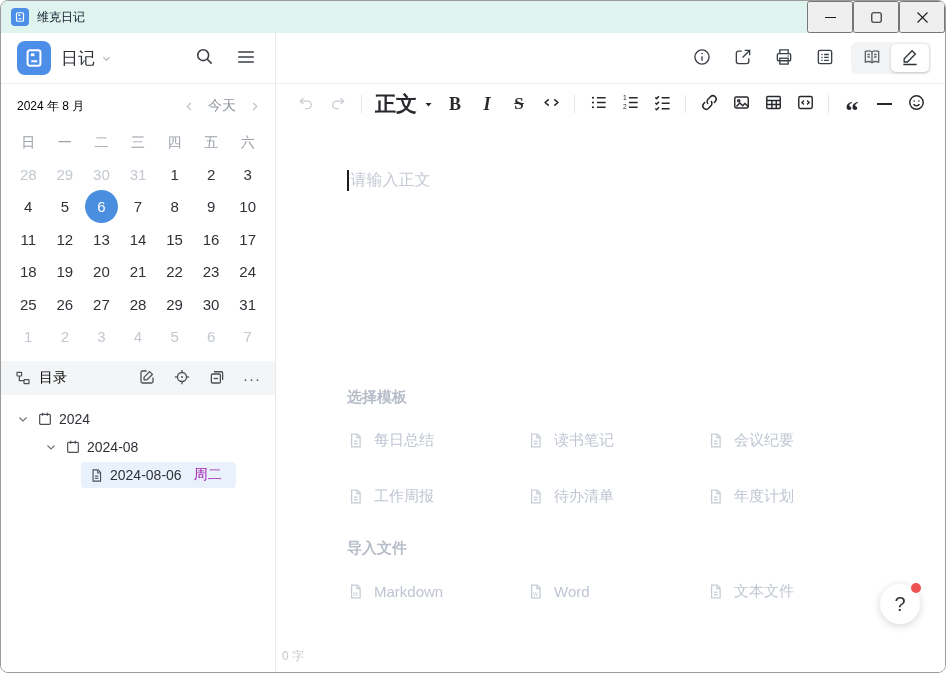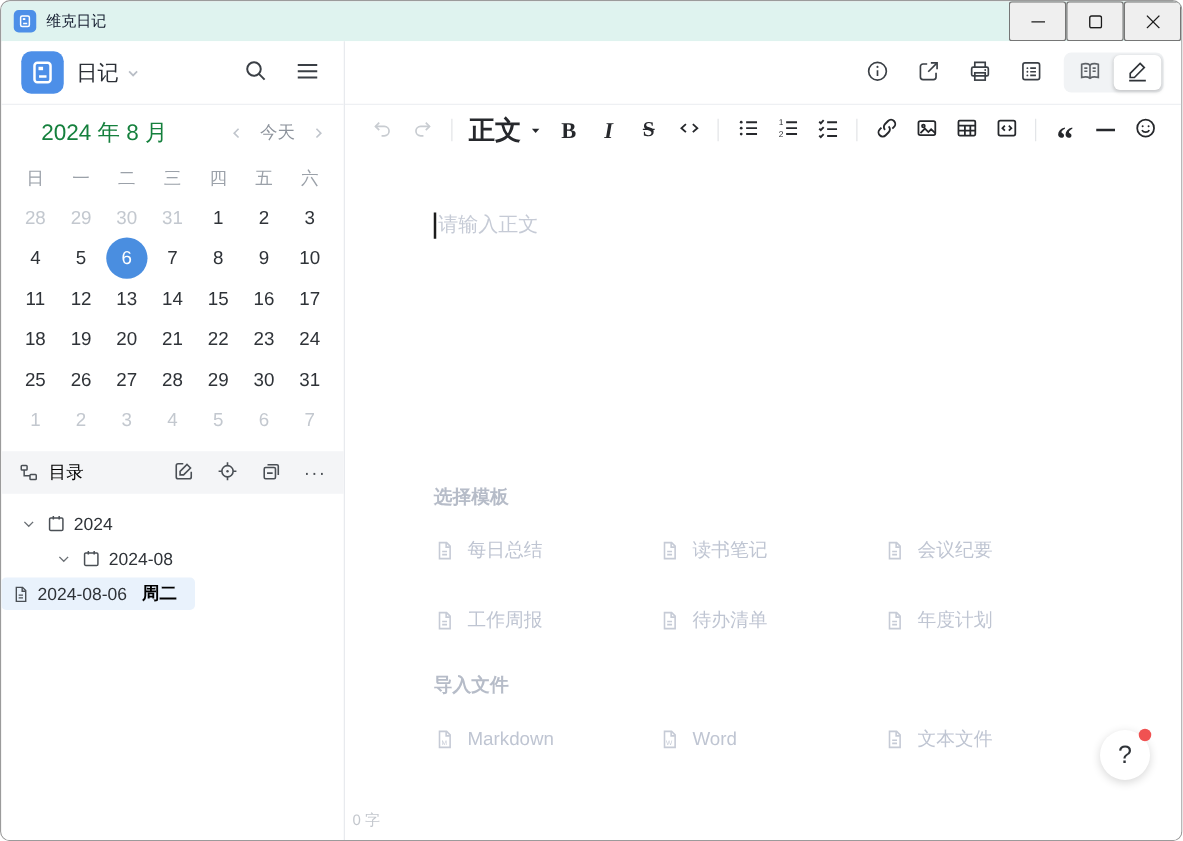--- a/index.html
+++ b/index.html
@@ -22,21 +22,21 @@
   
   .sb-header { height:51px; display:flex; align-items:center; padding:0 18px 0 16px; border-bottom:1px solid #eef0f3; }
   .logo { width:34px; height:34px; border-radius:8px; background:#4d8fe8; display:flex; align-items:center; justify-content:center; }
   .nb-name { margin-left:10px; font-size:17px; color:#2b2f36; font-weight:500; }
   .nb-caret { margin-left:6px; color:#b9bec6; display:flex; }
   .sb-header .spacer { flex:1; }
   .icon-btn { background:none; border:none; display:flex; align-items:center; justify-content:center; color:#3a3f45; cursor:pointer; padding:0; }
   .sb-header .icon-btn + .icon-btn { margin-left:20px; }
   
   .cal-month-row { height:40px; display:flex; align-items:center; padding:0 14px 0 16px; margin-top:2px; }
-  .cal-month { font-size:18px; color:#15803d;margin-left:16px; }
+  .cal-month { font-size:12px; color:#000000; }
   .cal-nav { margin-left:auto; display:flex; align-items:center; gap:12px; }
   .cal-nav .chev { color:#c0c5cc; display:flex; }
   .today-btn { font-size:14px; color:#8d939c; background:none; border:none; cursor:pointer; }
   .cal-weekdays, .cal-grid { padding:0 9px; }
   .cal-weekdays { display:grid; grid-template-columns:repeat(7,1fr); height:30px; margin-top:2px; }
   .cal-weekdays span { display:flex; align-items:center; justify-content:center; font-size:14px; color:#9ba1a9; }
   .cal-grid { display:grid; grid-template-columns:repeat(7,1fr); grid-auto-rows:32.5px; }
   .cal-day { display:flex; align-items:center; justify-content:center; font-size:15px; color:#2f3338; cursor:pointer; }
   .cal-day.muted { color:#c3c8cf; }
   .cal-day.selected span { width:33px; height:33px; border-radius:50%; background:#4a8ee0; color:#fff; display:flex; align-items:center; justify-content:center; }
@@ -46,24 +46,24 @@
   .dir-header .spacer { flex:1; }
   .dir-header .icon-btn { color:#4a4f55; }
   .dir-header .icon-btn + .icon-btn { margin-left:17px; }
   .dir-more { font-size:15px; letter-spacing:1px; color:#4a4f55; }
   .tree { padding-top:10px; font-size:14px; color:#2f3338; }
   .tree-row { display:flex; align-items:center; height:28px; cursor:pointer; }
   .tree-row .chev { color:#6b7075; display:flex; width:16px; justify-content:center; }
   .tree-row .t-icon { display:flex; color:#4a4f55; margin:0 6px 0 6px; }
   .t-lv0 { padding-left:14px; }
   .t-lv1 { padding-left:42px; }
-  .t-lv2 { }
+  .t-lv2 { padding-left:80px; }
   .tree-sel { display:flex; align-items:center; background:#e9f2fc; border-radius:4px; height:26px; padding:0 14px 0 8px; }
   .tree-sel .t-icon { margin:0 6px 0 0; }
-  .tree-weekday { color:#000000; margin-left:12px;font-weight:bold; }
+  .tree-weekday { color:#a21caf; margin-left:12px; }
   
   .main-header { height:51px; display:flex; align-items:center; padding:0 14px 0 16px; border-bottom:1px solid #eef0f3; }
   .date-title { font-size:15px; color:#2b2f36; }
   .main-header .spacer { flex:1; }
   .main-header .icon-btn { color:#3a3f45; margin-left:21px; }
   .seg { margin-left:16px; background:#f1f3f5; border-radius:6px; padding:2px; display:flex; }
   .seg-btn { width:38px; height:28px; border:none; background:none; border-radius:5px; display:flex; align-items:center; justify-content:center; color:#5f6368; cursor:pointer; }
   .seg-btn.active { background:#fff; box-shadow:0 1px 3px rgba(0,0,0,.18); color:#2f3338; }
   
   .toolbar { height:40px; display:flex; align-items:center; padding-left:14px; }

